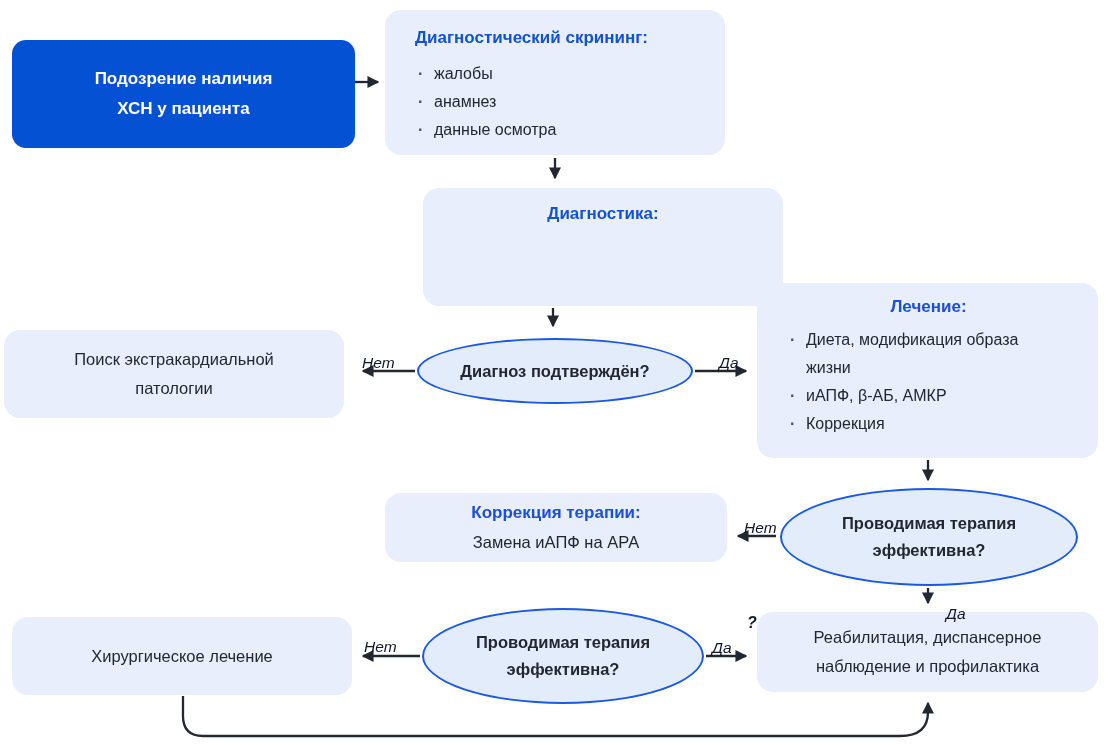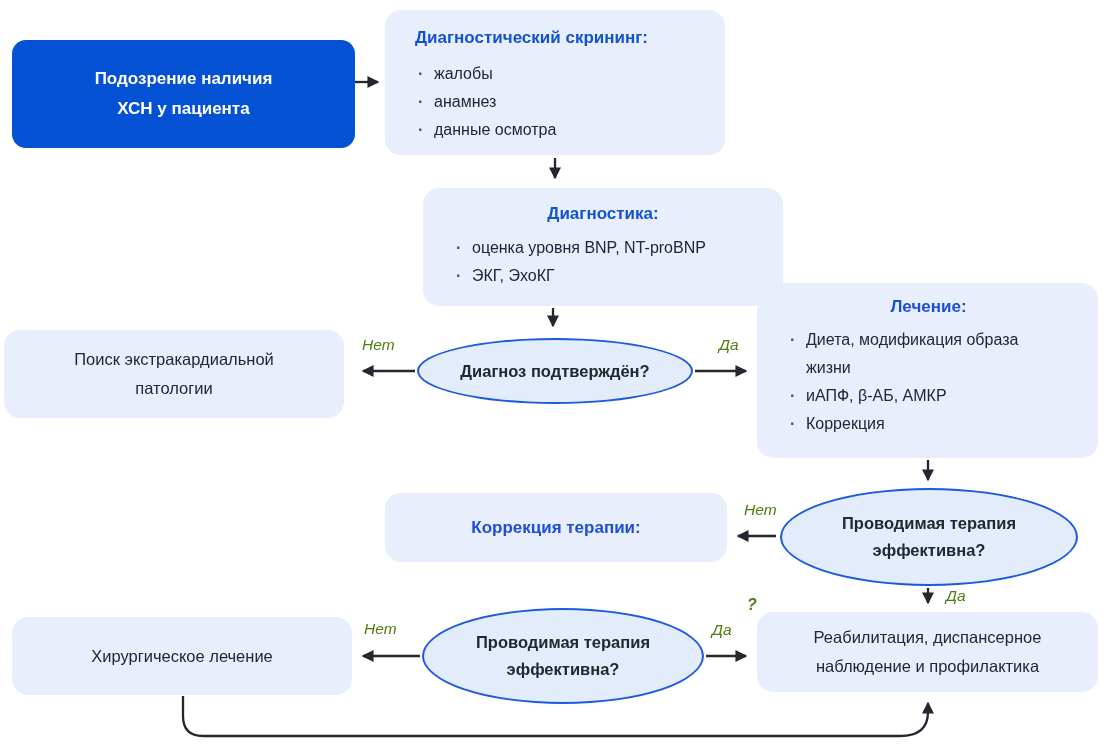--- a/index.html
+++ b/index.html
@@ -24,21 +24,21 @@
   }
   .h-blue{color:#1153ce;font-weight:bold;font-size:17px;}
   .h-dark{color:#1d4ed8;font-weight:bold;font-size:17px;}
   .h-center{text-align:center;}
   ul.blist{list-style:none;margin:12px 0 0 0;padding:0;font-size:16px;}
   ul.blist li{position:relative;padding-left:19px;line-height:28px;margin:0;}
   ul.blist li::before{
     content:"·";position:absolute;left:3px;top:0;font-weight:bold;color:#4a4f58;
   }
   .wrap-narrow{max-width:237px;}
-  .lbl{position:absolute;font-style:italic;font-size:15.5px;color:#4d7c0f;white-space:nowrap;}
+  .lbl{position:absolute;font-style:italic;font-size:15.5px;color:#0f172a;white-space:nowrap;margin-top:18px;}
   .qmark{font-weight:bold;font-size:16px;}
   .arrows{position:absolute;left:0;top:0;pointer-events:none;}
   .txt-line{display:block;}
   .body-line{font-size:16.5px;line-height:29px;}
 </style>
 </head>
 <body>
 
 <div class="canvas">
 
@@ -72,24 +72,20 @@
     <div class="h-blue">Диагностический скрининг:</div>
     <ul class="blist">
       <li>жалобы</li>
       <li>анамнез</li>
       <li>данные осмотра</li>
     </ul>
   </div>
 
   <div class="node" style="left:375px;top:188px;width:360px;height:118px;padding:16px 18px 0 30px;margin-left:48px;">
     <div class="h-blue h-center" style="margin-right:12px;">Диагностика:</div>
-    <ul class="blist" style="margin-top:10px;">
-      <li>оценка уровня BNP, NT-proBNP</li>
-      <li>ЭКГ, ЭхоКГ</li>
-    </ul>
   </div>
 
   <div class="node center body-line" style="left:4px;top:330px;width:340px;height:88px;align-items:center;">
     <span class="txt-line">Поиск экстракардиальной</span>
     <span class="txt-line">патологии</span>
   </div>
 
   <div class="ellipse" style="left:417px;top:338px;width:276px;height:66px;">
     <span>Диагноз подтверждён?</span>
   </div>
@@ -98,20 +94,21 @@
     <div class="h-dark h-center" style="margin-right:14px;">Лечение:</div>
     <ul class="blist" style="margin-top:9px;">
       <li class="wrap-narrow">Диета, модификация образа жизни</li>
       <li>иАПФ, β-АБ, АМКР</li>
       <li>Коррекция</li>
     </ul>
   </div>
 
   <div class="node center" style="left:385px;top:493px;width:342px;height:69px;">
     <span class="txt-line h-dark" style="line-height:30px;">Коррекция терапии:</span>
+    <span class="txt-line body-line">Замена иАПФ на АРА</span>
   </div>
 
   <div class="ellipse" style="left:780px;top:488px;width:298px;height:98px;">
     <span class="txt-line">Проводимая терапия</span>
     <span class="txt-line">эффективна?</span>
   </div>
 
   <div class="node center body-line" style="left:12px;top:617px;width:340px;height:78px;">
     <span>Хирургическое лечение</span>
   </div>

